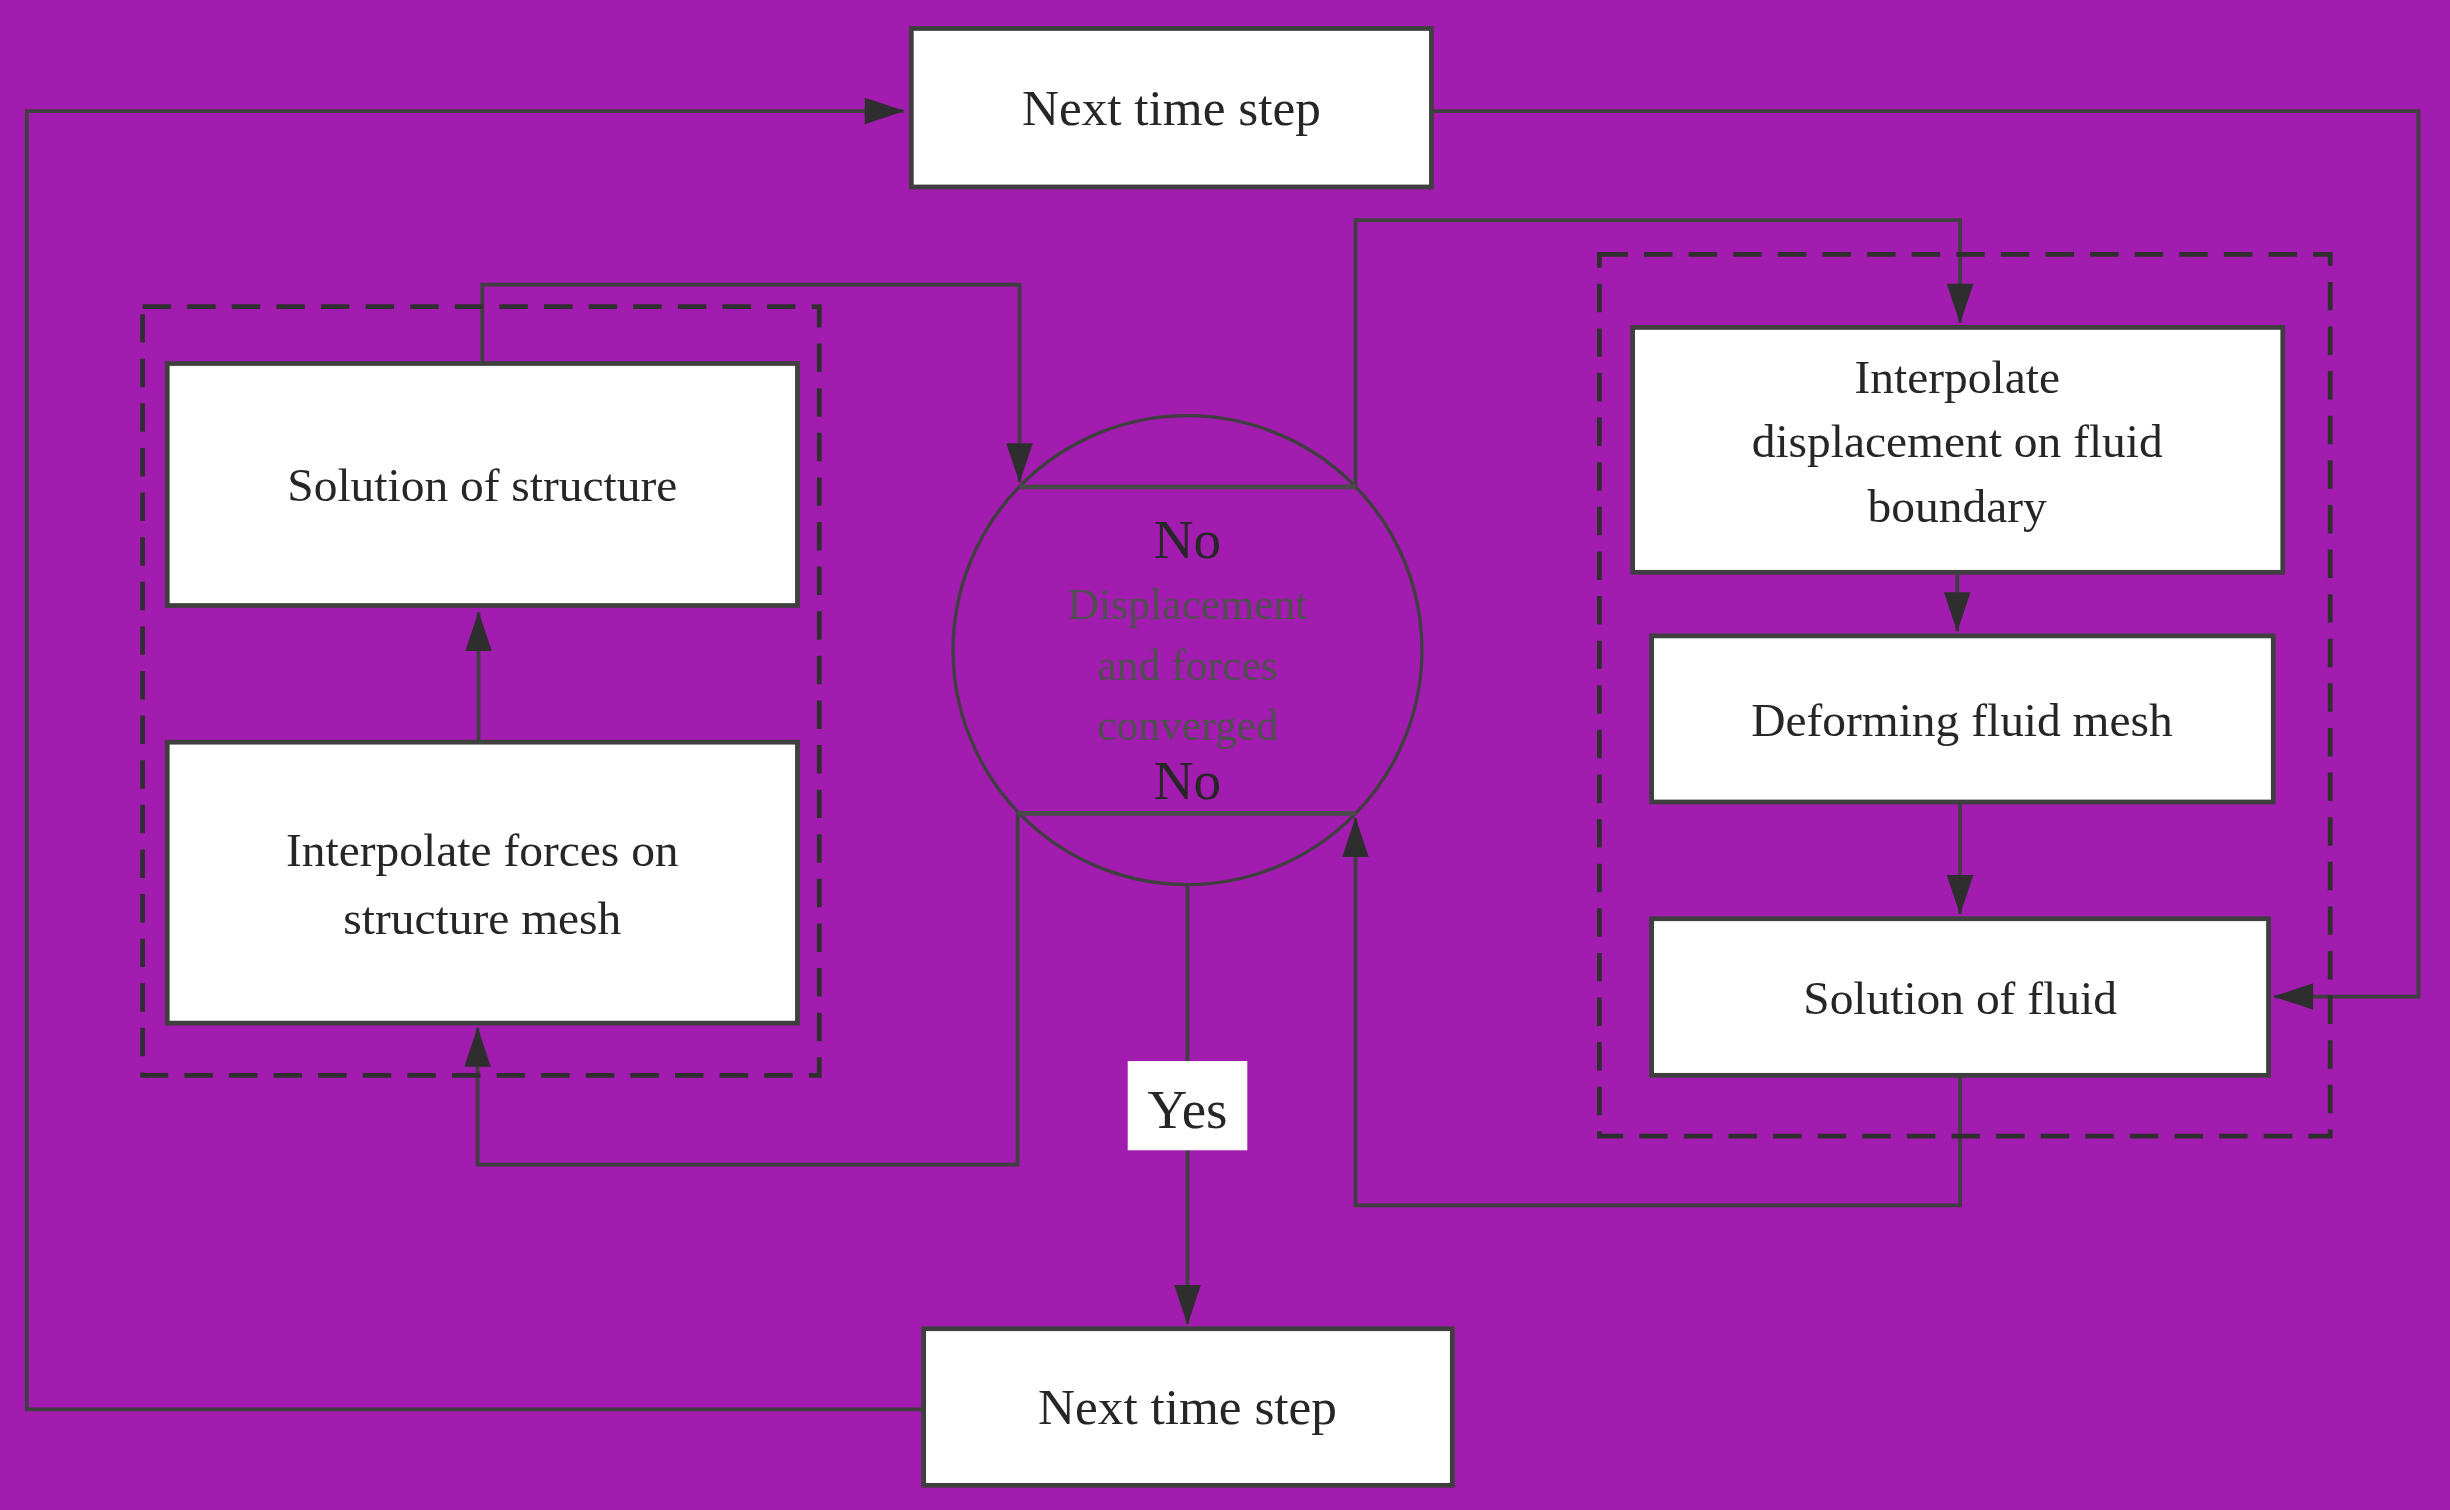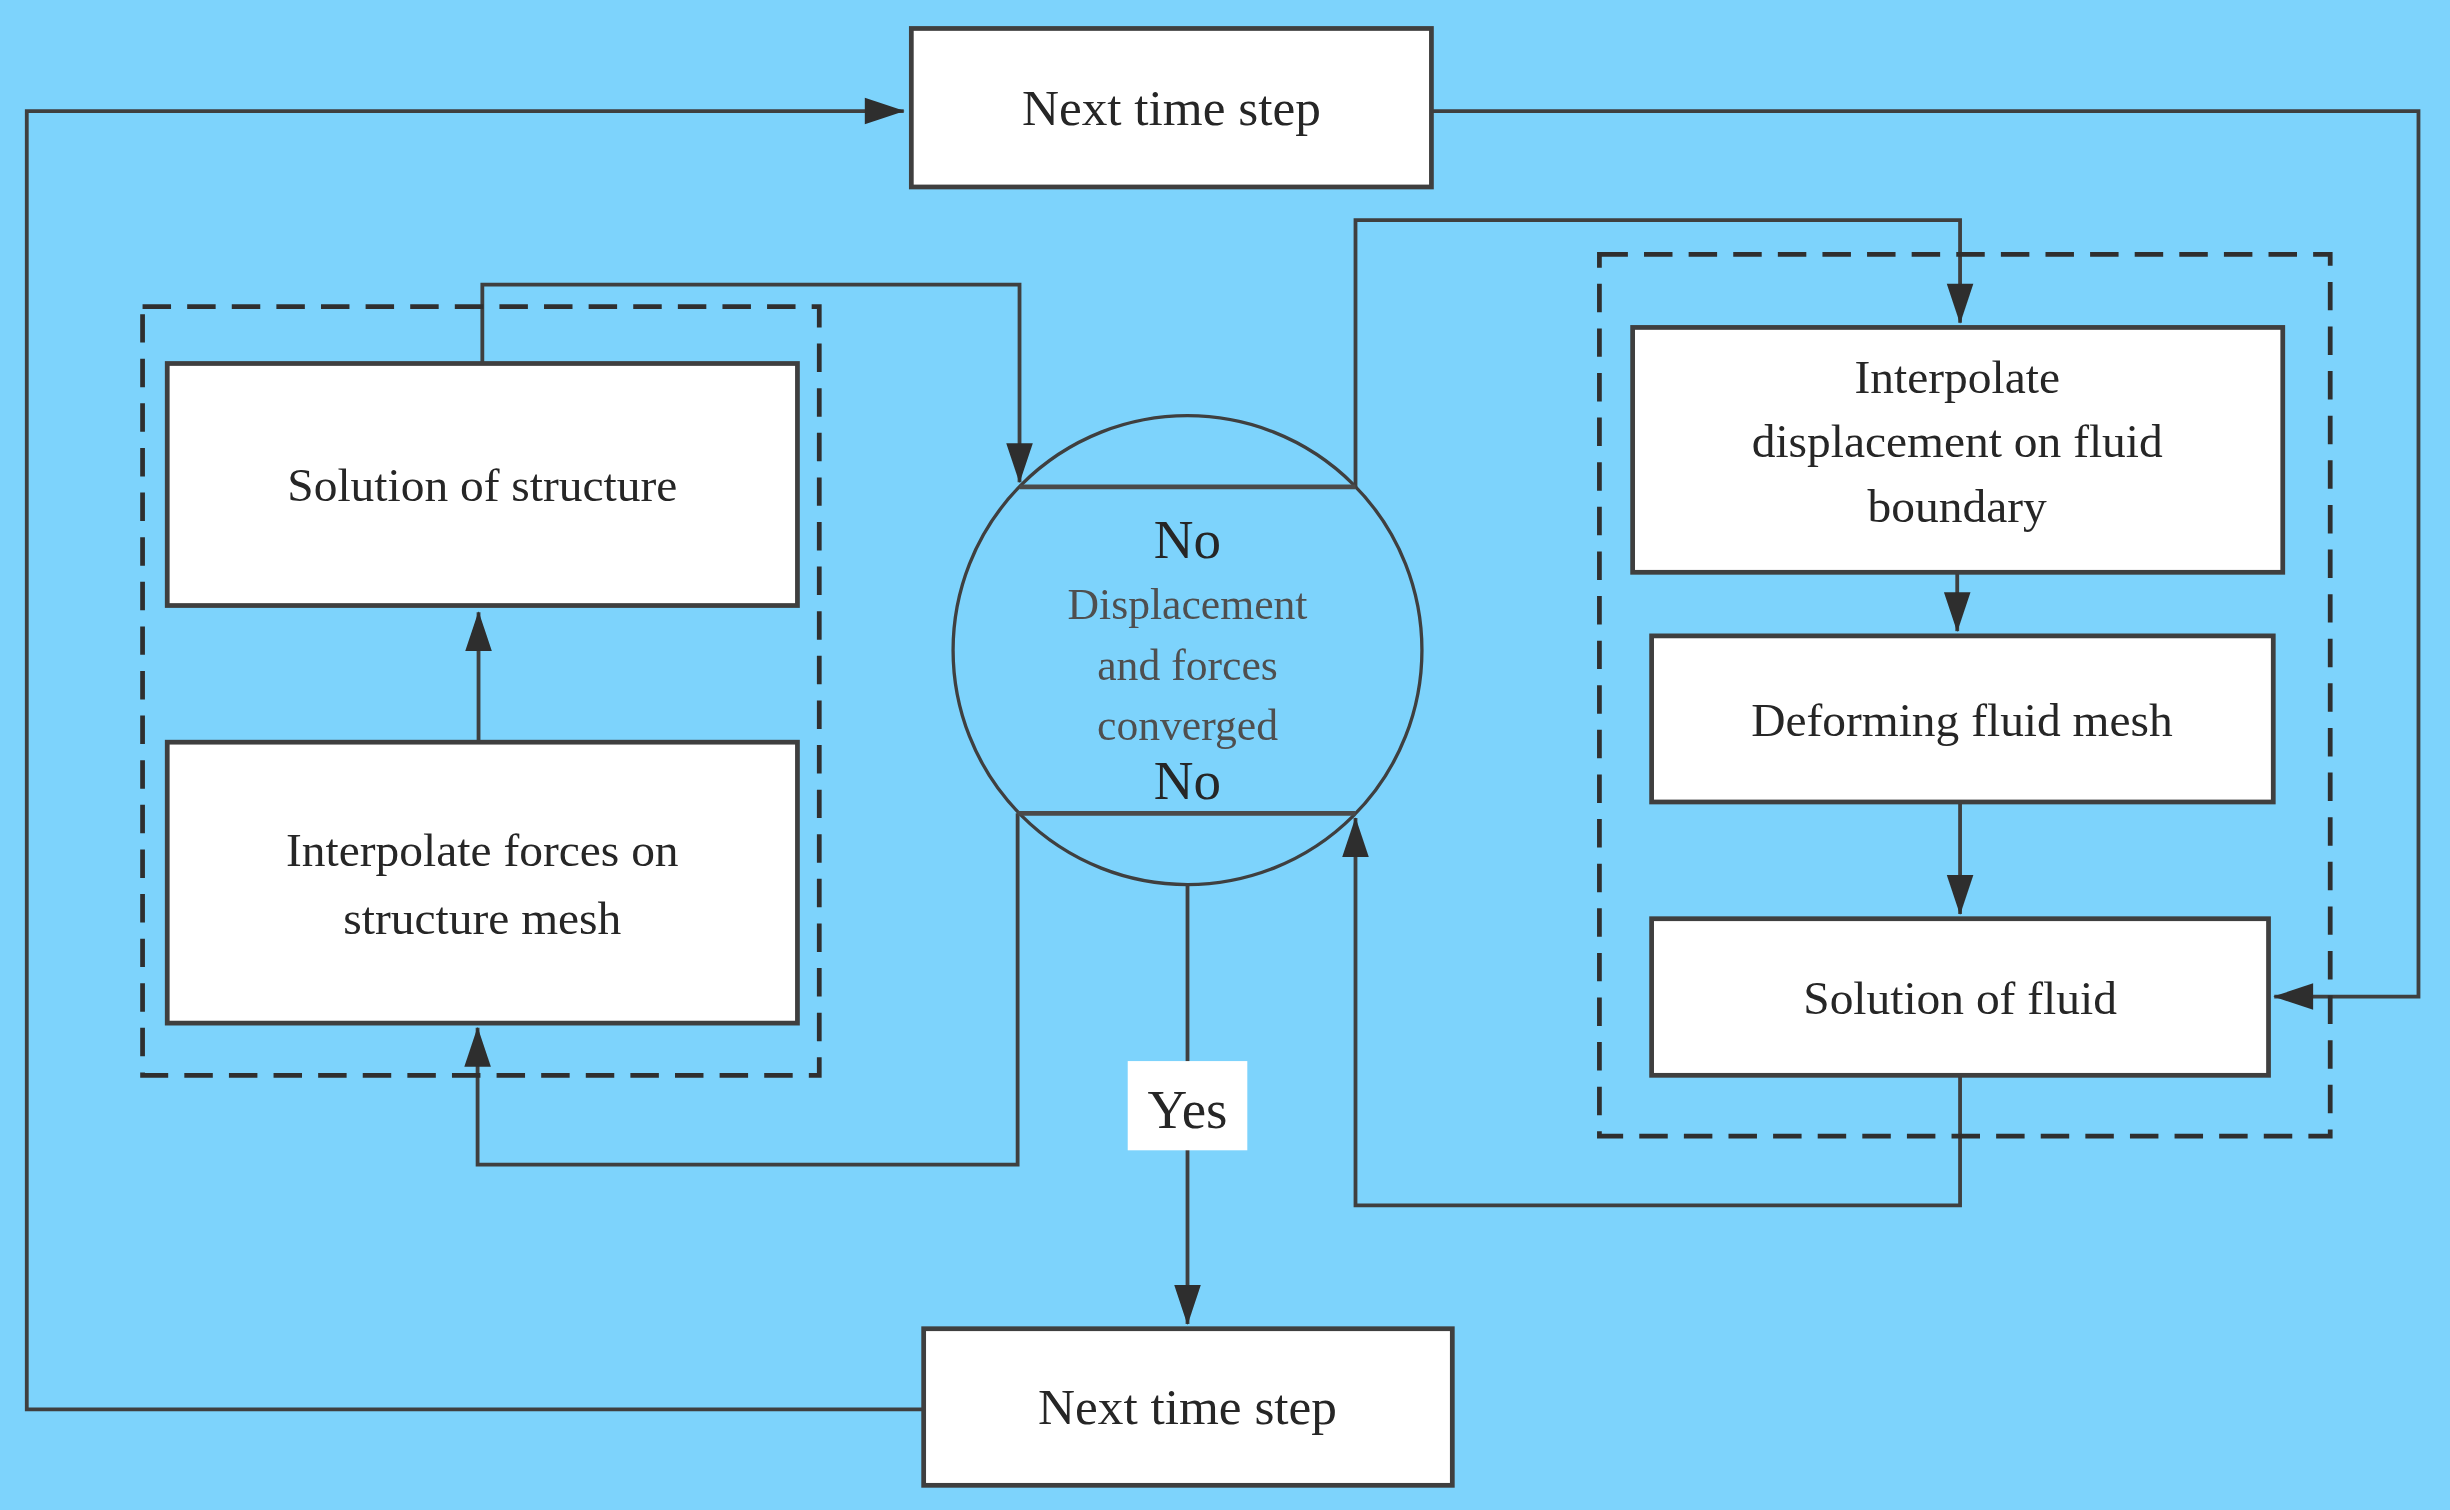--- a/index.html
+++ b/index.html
@@ -3,21 +3,21 @@
 <meta charset="utf-8">
 <style>
   html, body {
     margin: 0;
     padding: 0;
     background: #ffffff;
   }
   .figure-wrap {
     width: 2450px;
     height: 1510px;
-    background: #7dd3fc;
+    background: #a21caf;
     position: relative;
   }
   svg {
     display: block;
     width: 2450px;
     height: 1510px;
   }
   .node-box {
     fill: #ffffff;
     stroke: #3f3f3f;

